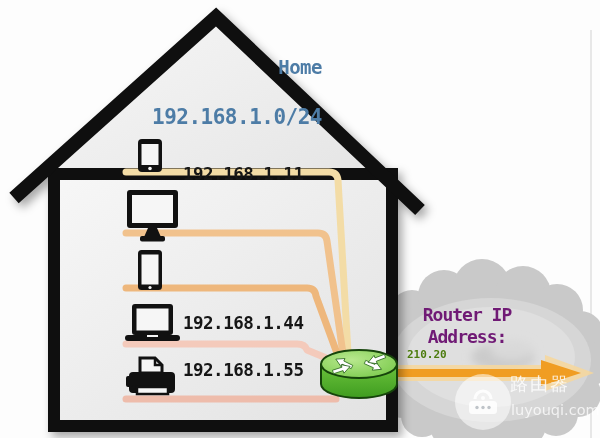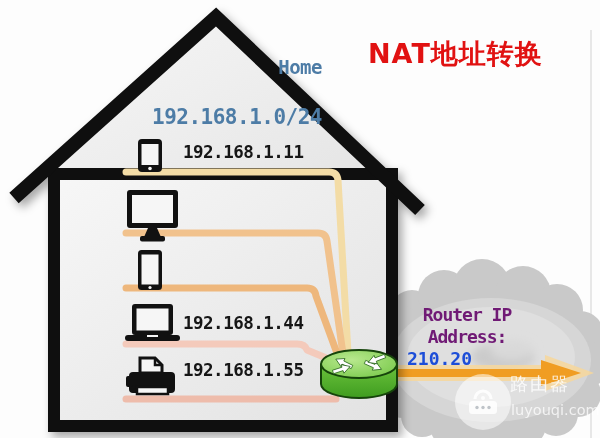--- a/index.html
+++ b/index.html
@@ -7,21 +7,21 @@
     position:relative;width:600px;height:438px;background:#fdfdfd;
     overflow:hidden;font-family:"DejaVu Sans",sans-serif;
   }
   .mono{font-family:"DejaVu Sans Mono",monospace;font-weight:bold;}
   .abs{position:absolute;}
   #main-svg{position:absolute;left:0;top:0;}
   .house-header{width:200px;left:122px;text-align:right;color:#4d7ca6;letter-spacing:-0.5px;}
   .ip-label{left:183px;color:#161616;font-size:17.5px;letter-spacing:-0.5px;}
   .nat-title{left:368px;top:36px;font-size:27px;font-weight:bold;color:#e11212;letter-spacing:1px;}
   .cloud-label{left:396px;top:304px;width:142px;text-align:center;color:#701a75;font-size:18px;line-height:22px;letter-spacing:-1px;}
-  .public-ip{left:407px;top:348px;font-size:18px;color:#1d4ed8;text-align:center;}
+  .public-ip{left:407px;top:348px;font-size:11px;color:#4d7c0f;text-align:center;}
   .wm-circle{left:455px;top:374px;width:56px;height:56px;border-radius:50%;
     background:rgba(255,255,255,0.55);display:flex;align-items:center;justify-content:center;}
   .wm-brand{left:510px;top:372px;font-size:18px;font-weight:500;color:rgba(255,255,255,0.82);letter-spacing:2px;}
   .wm-domain{left:511px;top:402px;font-size:14.5px;color:rgba(255,255,255,0.75);}
   .dev-icon{line-height:0;}
 </style>
 </head>
 <body>
 
 <div id="stage">
@@ -105,21 +105,20 @@
       <ellipse cx="359" cy="364" rx="38" ry="14" fill="url(#routerTop)" stroke="#16440b" stroke-width="2"></ellipse>
       <g fill="#ffffff" stroke="#1c5c10" stroke-width="0.7">
         <polygon points="0,-1.8 10,-1.8 10,-4.5 18,0 10,4.5 10,1.8 0,1.8" transform="translate(352,367) rotate(-154)"></polygon>
         <polygon points="0,-1.8 10,-1.8 10,-4.5 18,0 10,4.5 10,1.8 0,1.8" transform="translate(365,362) rotate(24)"></polygon>
         <polygon points="0,-1.8 10,-1.8 10,-4.5 18,0 10,4.5 10,1.8 0,1.8" transform="translate(385,356) rotate(159)"></polygon>
         <polygon points="0,-1.8 10,-1.8 10,-4.5 18,0 10,4.5 10,1.8 0,1.8" transform="translate(333,372) rotate(-18)"></polygon>
       </g>
     </g>
   </svg>
 
-  <div class="abs nat-title">NAT地址转换</div>
 
   <div class="abs mono house-header" style="top:56px;font-size:19px;">Home</div>
   <div class="abs mono house-header" style="top:105px;font-size:21px;">192.168.1.0/24</div>
 
   <span class="abs dev-icon" style="left:137px;top:138px;">
     <svg width="26" height="35" viewBox="0 0 26 35">
       <rect x="1" y="1" width="24" height="33" rx="4" fill="#111"></rect>
       <rect x="4.5" y="6" width="17" height="21" fill="#f6f6f6"></rect>
       <circle cx="13" cy="30.5" r="1.8" fill="#f6f6f6"></circle>
     </svg>
@@ -150,21 +149,21 @@
   <span class="abs dev-icon" style="left:126px;top:355px;">
     <svg width="52" height="50" viewBox="0 0 52 50">
       <polygon points="14,3 29,3 36,10 36,18 14,18" fill="#f6f6f6" stroke="#111" stroke-width="3"></polygon>
       <polyline points="29,3 29,10 36,10" fill="none" stroke="#111" stroke-width="2.5"></polyline>
       <rect x="3" y="17" width="46" height="21" rx="4" fill="#111"></rect>
       <rect x="0" y="21" width="7" height="11" rx="2" fill="#111"></rect>
       <rect x="11" y="32" width="31" height="7" fill="#f6f6f6" stroke="#111" stroke-width="2.5"></rect>
     </svg>
   </span>
 
-  <div class="abs mono ip-label" style="top:142px;text-align:center;">192.168.1.11</div>
+  <div class="abs mono ip-label" style="top:164px;text-align:center;">192.168.1.11</div>
   <div class="abs mono ip-label" style="top:313px;">192.168.1.44</div>
   <div class="abs mono ip-label" style="top:360px;">192.168.1.55</div>
 
   <div class="abs mono cloud-label">
     <span>Router IP</span><br>
     <span>Address:</span>
   </div>
   <div class="abs mono public-ip">210.20</div>
 
   <div class="abs wm-circle">

